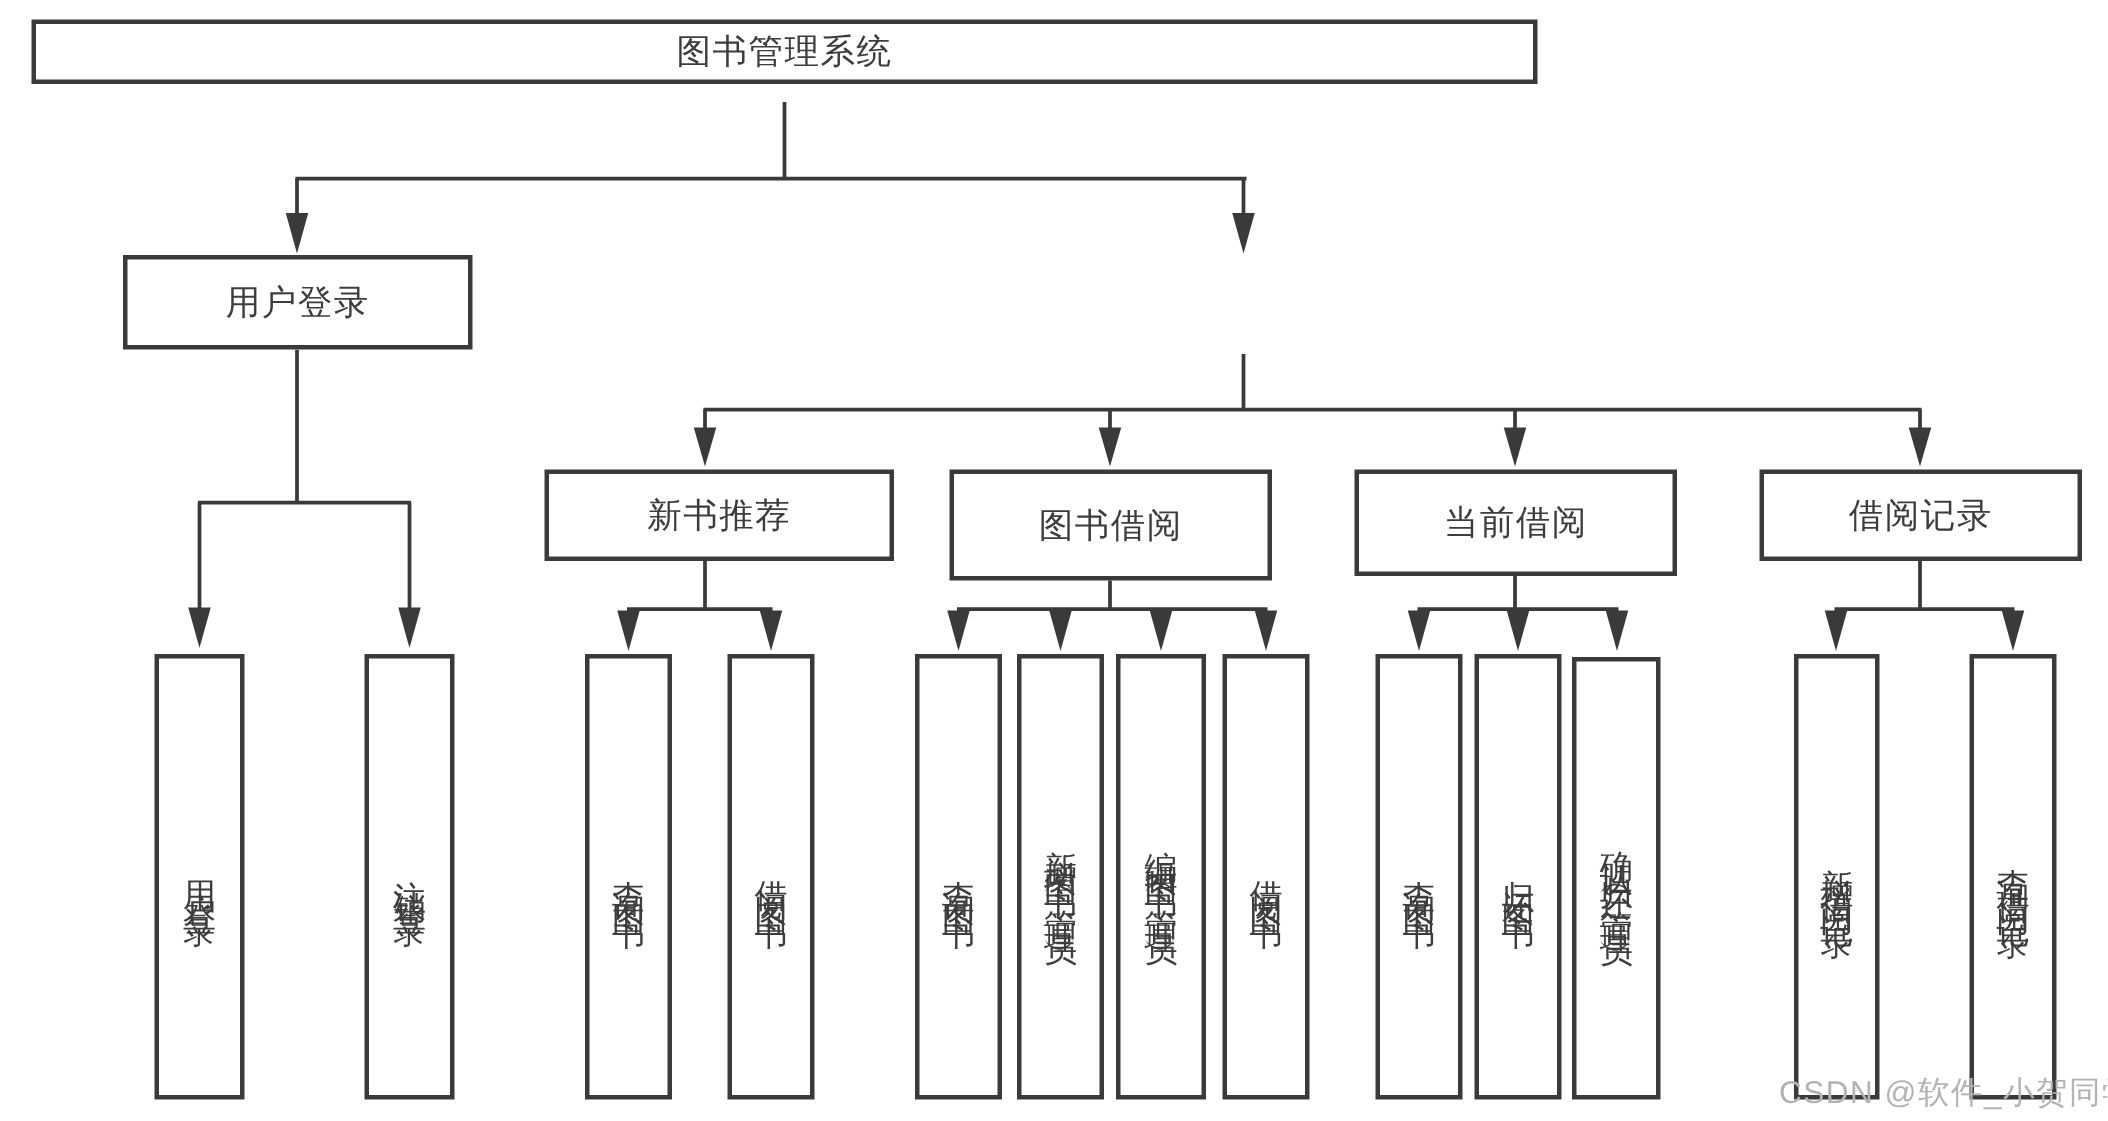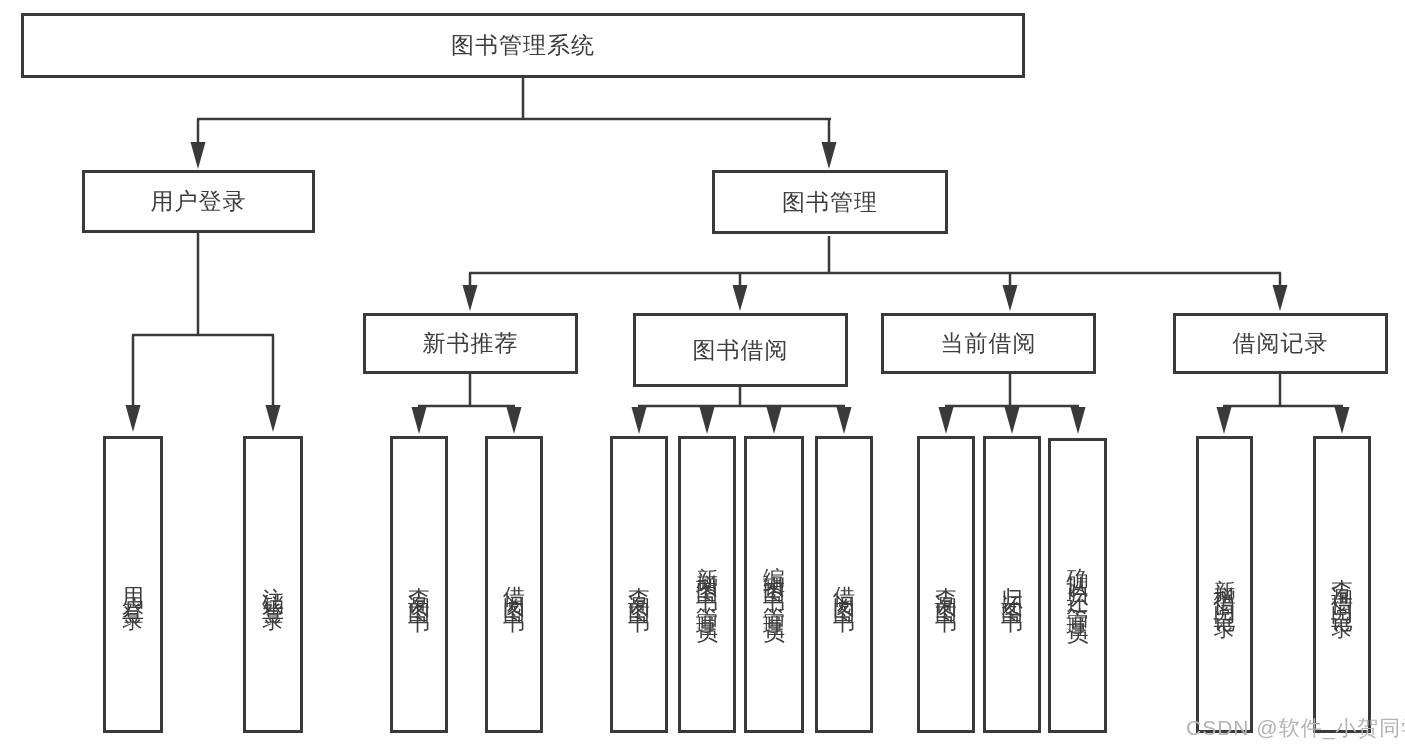--- a/index.html
+++ b/index.html
@@ -87,28 +87,27 @@
     <polygon points="938.5,407 953.5,407 946,434"></polygon>
     <polygon points="1004.5,407 1019.5,407 1012,434"></polygon>
     <polygon points="1070.5,407 1085.5,407 1078,434"></polygon>
 
     <line x1="1280" y1="374" x2="1280" y2="407"></line>
     <line x1="1223" y1="406" x2="1343" y2="406"></line>
     <polygon points="1216.5,407 1231.5,407 1224,434"></polygon>
     <polygon points="1334.5,407 1349.5,407 1342,434"></polygon>
   </svg>
 
-  <div class="node h" style="left:21px;top:13px;width:1004px;height:65px">图书管理系统</div>
+  <div class="node h" style="left:21px;top:13px;width:1004px;height:43px">图书管理系统</div>
 
   <div class="node h" style="left:82px;top:170px;width:233px;height:63px">用户登录</div>
-  <div class="node h" style="left:712px;top:170px;width:236px;height:64px">图书管理</div>
 
-  <div class="node h" style="left:363px;top:313px;width:215px;height:61px">新书推荐</div>
+  <div class="node h" style="left:363px;top:313px;width:233px;height:61px">新书推荐</div>
   <div class="node h" style="left:633px;top:313px;width:215px;height:74px">图书借阅</div>
-  <div class="node h" style="left:881px;top:313px;width:215px;height:61px">当前借阅</div>
+  <div class="node h" style="left:903px;top:313px;width:215px;height:71px">当前借阅</div>
   <div class="node h" style="left:1173px;top:313px;width:215px;height:61px">借阅记录</div>
 
   <div class="node v" style="left:103px;top:436px;width:60px;height:297px">用户登录</div>
   <div class="node v" style="left:243px;top:436px;width:60px;height:297px">注销登录</div>
 
   <div class="node v" style="left:390px;top:436px;width:58px;height:297px">查询图书</div>
   <div class="node v" style="left:485px;top:436px;width:58px;height:297px">借阅图书</div>
 
   <div class="node v" style="left:610px;top:436px;width:58px;height:297px">查询图书</div>
   <div class="node v" style="left:678px;top:436px;width:58px;height:297px">新增图书（管理员）</div>

